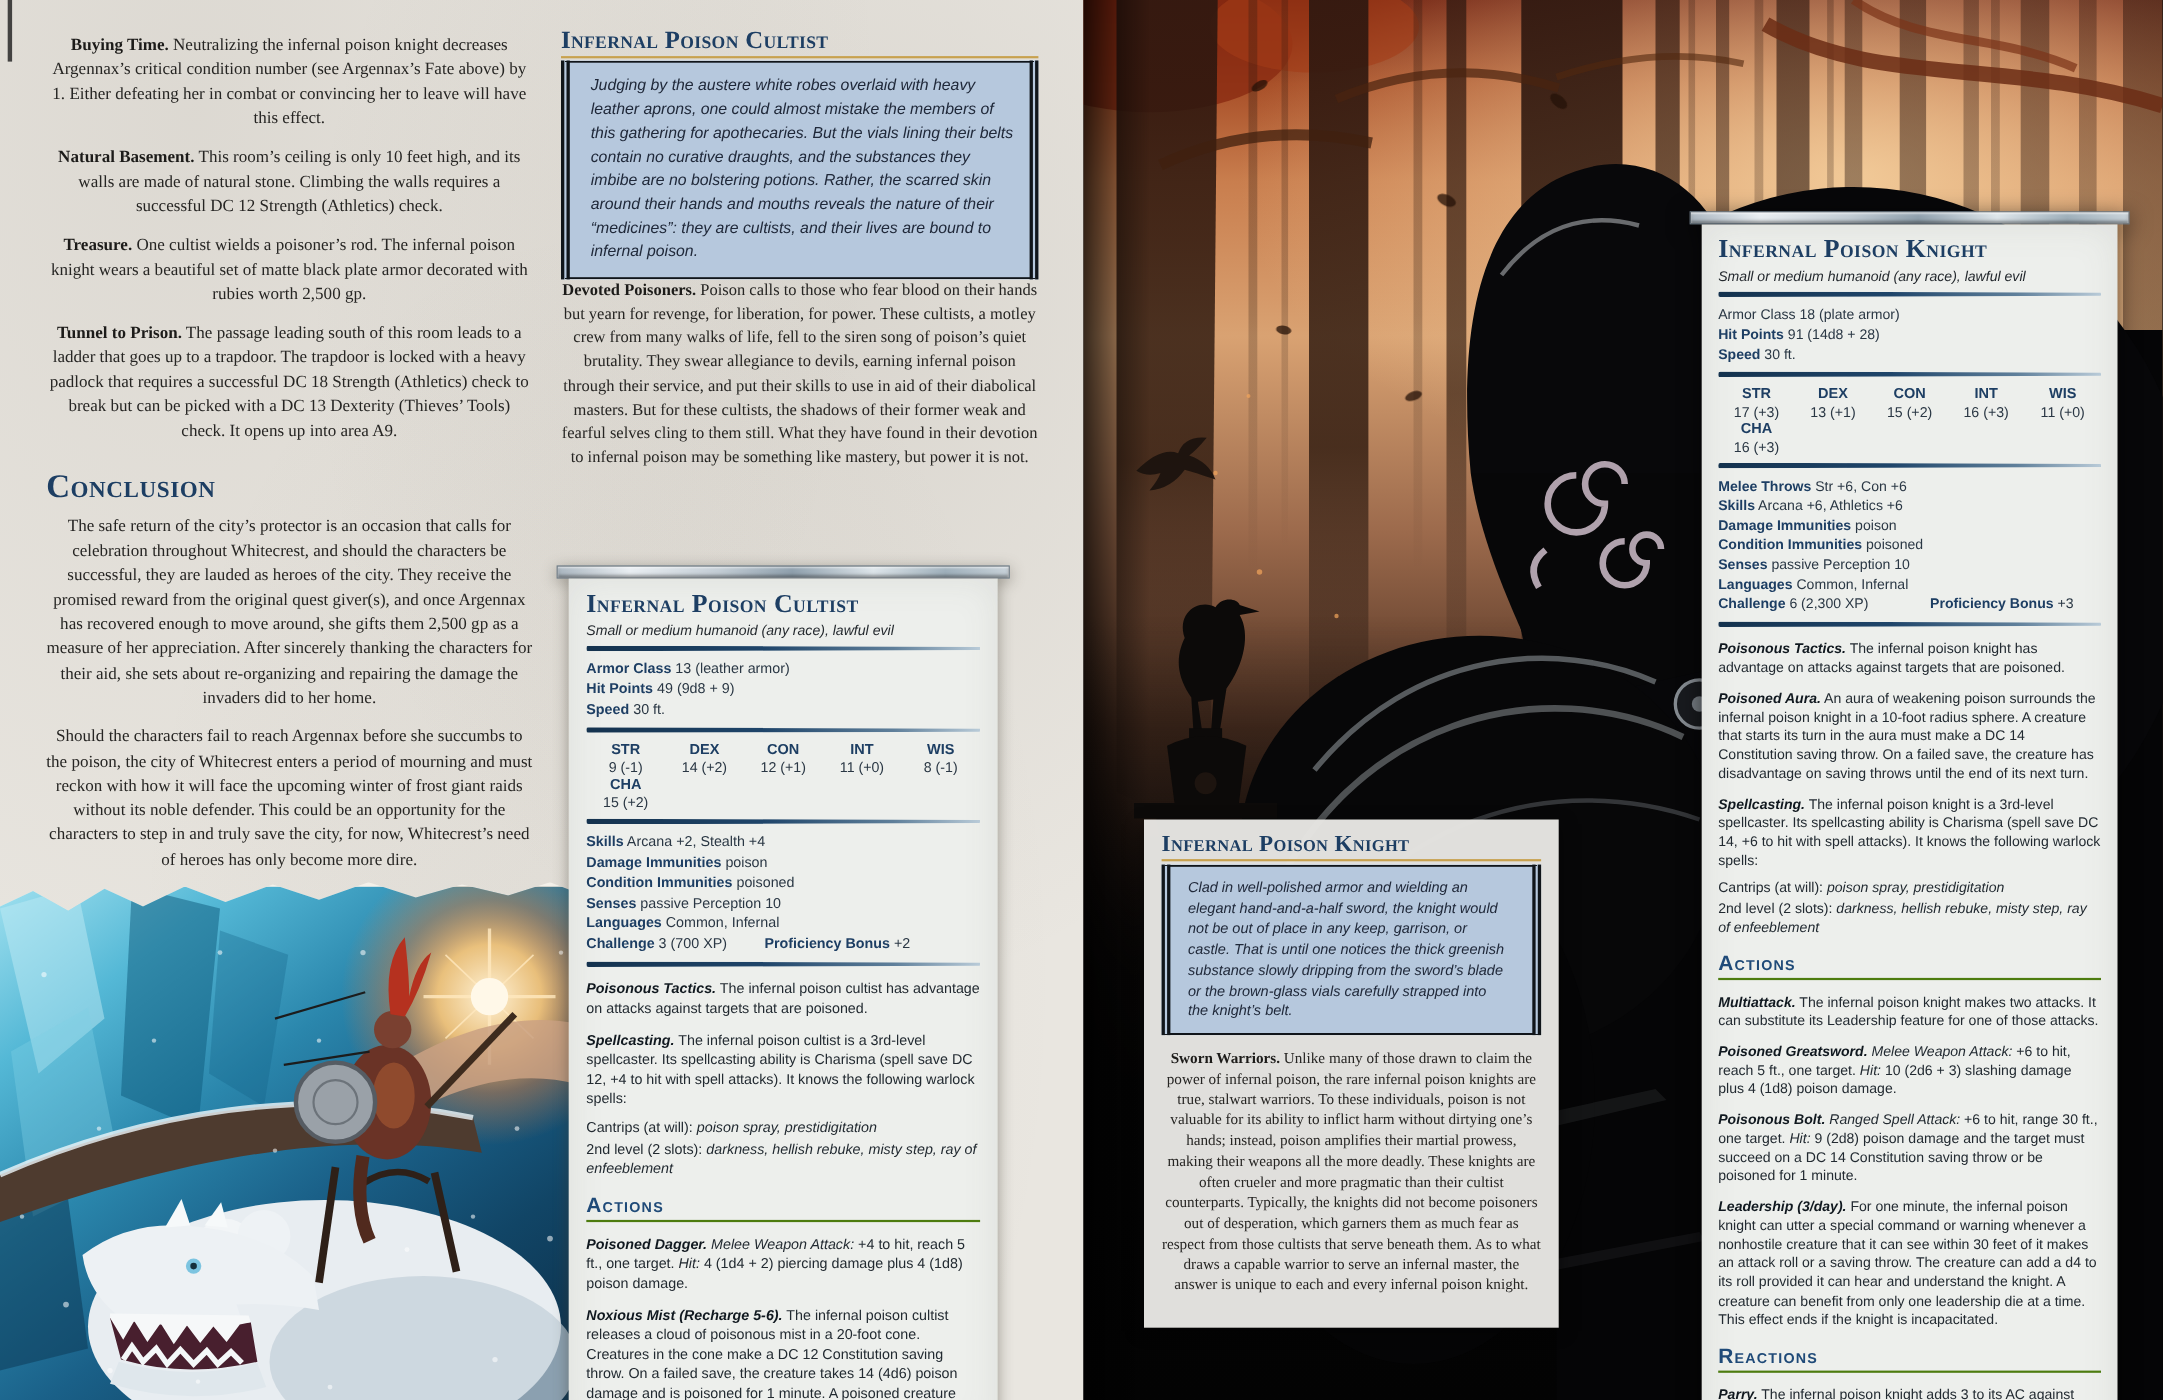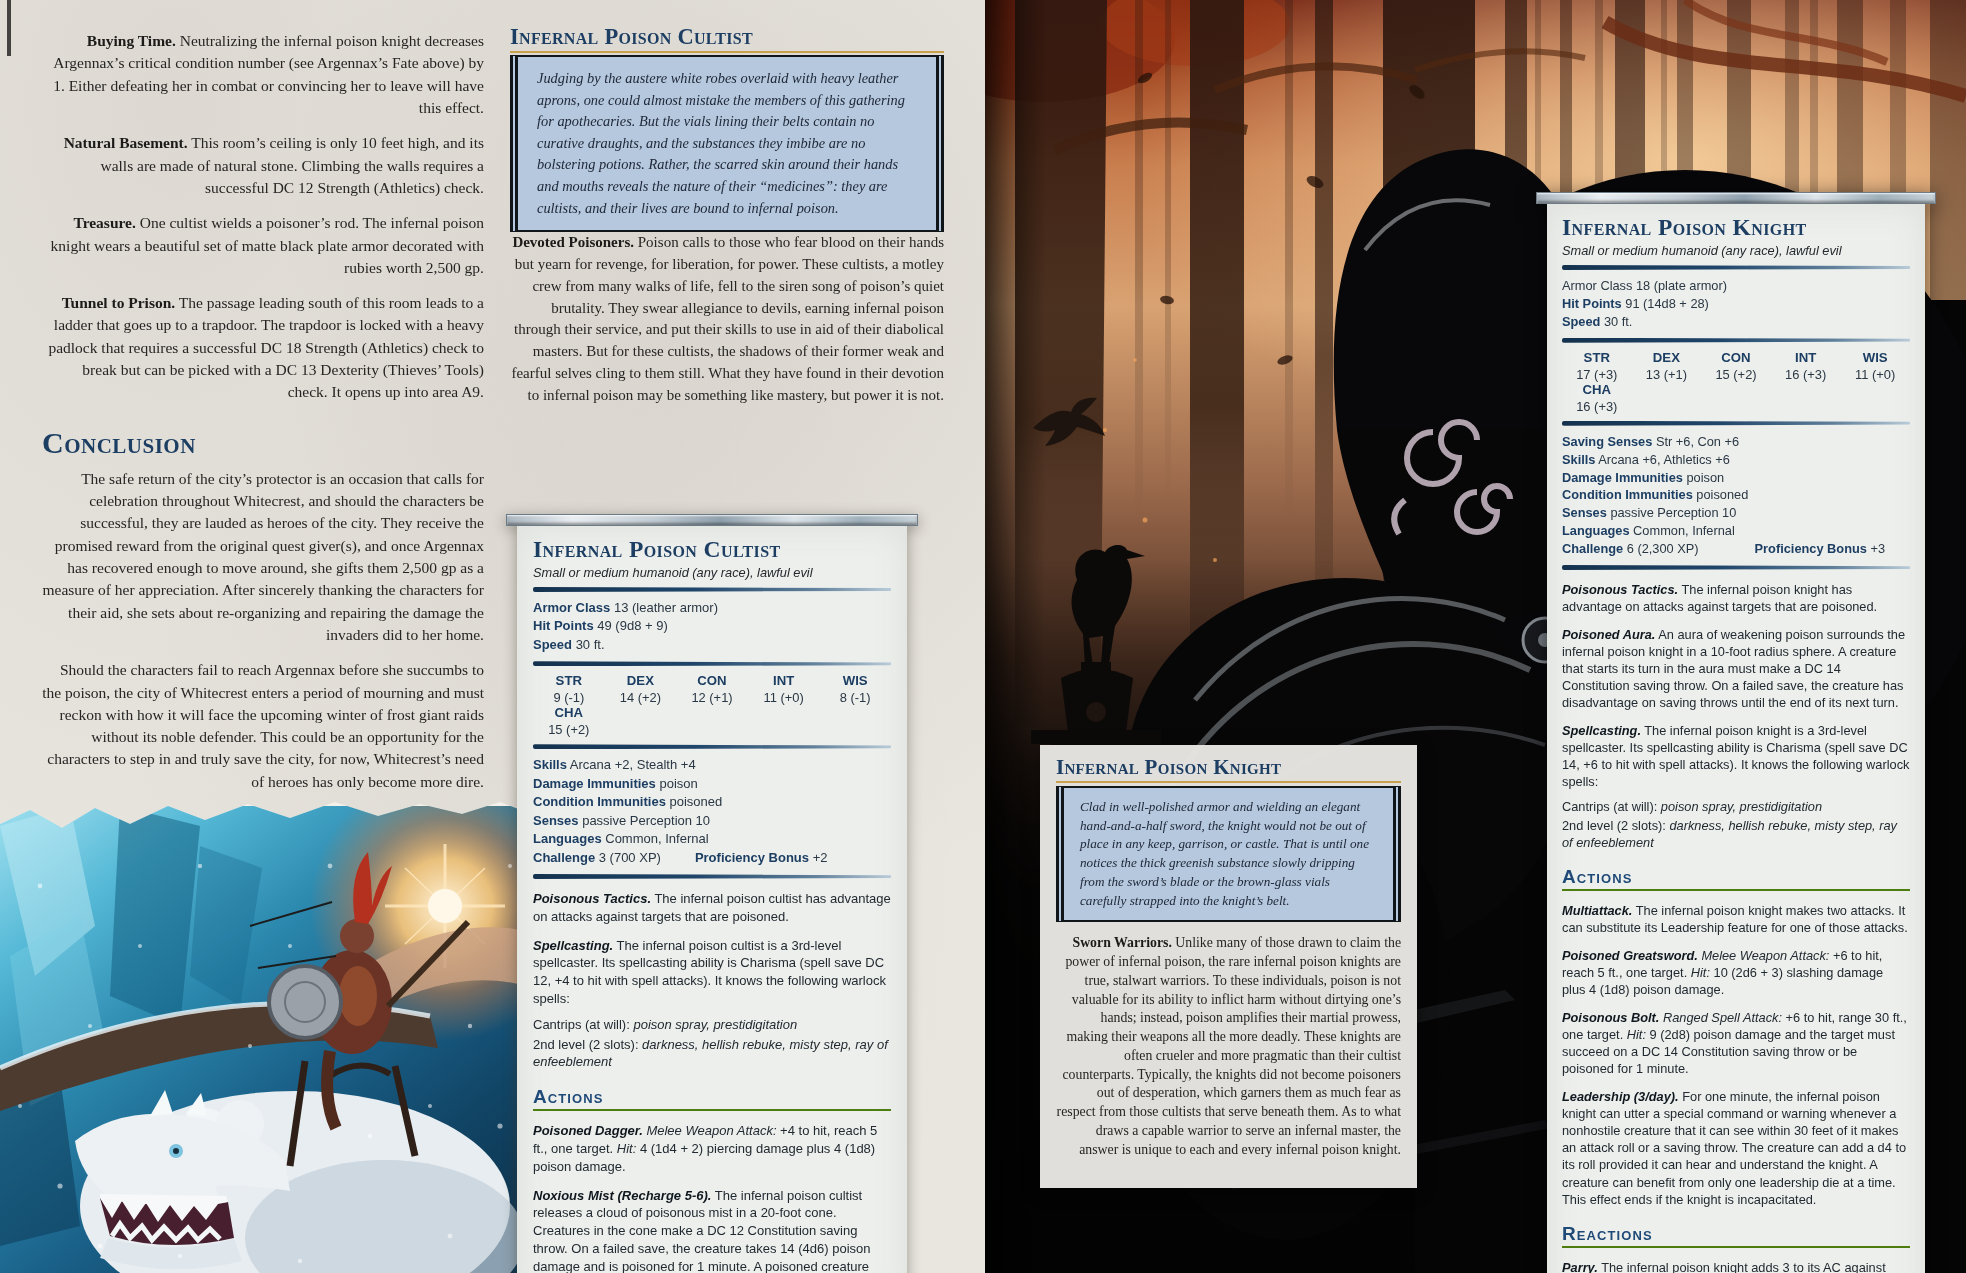--- a/index.html
+++ b/index.html
@@ -9,27 +9,27 @@
   
   .page-left{position:absolute;left:0;top:0;width:985px;height:1273px;
     background:
       radial-gradient(ellipse at 18% 8%, rgba(110,100,85,.10), transparent 55%),
       radial-gradient(ellipse at 78% 22%, rgba(110,100,85,.12), transparent 45%),
       radial-gradient(ellipse at 55% 70%, rgba(110,100,85,.07), transparent 55%),
       #e9e6e0;}
   .corner-mark{position:absolute;left:7px;top:0;width:4px;height:56px;background:#1c1c1c;opacity:.8}
   .col-a{position:absolute;left:42px;top:30px;width:442px;z-index:2}
   .col-b{position:absolute;left:510px;top:24px;width:434px;z-index:2}
-  .serif-p{font-size:15.5px;line-height:1.44;color:#262523;margin-bottom:13px;text-align:right}
+  .serif-p{font-size:15.5px;line-height:1.44;color:#262523;margin-bottom:13px;text-align:center}
   .serif-p .seg-b{font-weight:700;color:#1c1b19}
   .h-major{font-variant:small-caps;font-weight:700;color:#1d3e63;font-size:30px;letter-spacing:.5px;margin:22px 0 8px}
   .h-title{font-variant:small-caps;font-weight:700;color:#1d3e63;font-size:30px;letter-spacing:.3px;white-space:nowrap;margin-bottom:14px}
   .h-sub{font-variant:small-caps;font-weight:700;color:#1d3e63;font-size:22.5px;letter-spacing:.3px;border-bottom:2.5px solid #c8a14e;padding-bottom:1px}
   .quote-box{background:#b6c8dd;border-left:8px double #10151a;border-right:8px double #10151a;border-top:2px solid #10151a;border-bottom:2px solid #10151a;padding:11px 14px 11px 19px;margin-top:2px}
-  .quote-text{font-family:Liberation Serif, serif;font-style:italic;font-size:14.4px;line-height:1.5;color:#20293a}
+  .quote-text{font-family:Liberation Sans, sans-serif;font-style:italic;font-size:14.4px;line-height:1.5;color:#20293a}
   .lore-p{margin-top:0;font-size:15px;line-height:1.45;color:#262523}
   .lore-p .seg-b{font-weight:700;color:#1c1b19}
 
   
   .art-left{position:absolute;left:0;top:798px;width:526px;height:475px;z-index:1;background:#f4f1ea;
     clip-path:polygon(0 26px,30px 12px,62px 30px,95px 10px,130px 26px,168px 8px,205px 22px,248px 6px,290px 20px,335px 4px,378px 18px,420px 6px,462px 16px,500px 4px,526px 14px,526px 475px,0 475px);}
   .art-left svg{position:absolute;left:0;top:8px}
 
   
   .page-right{position:absolute;left:985px;top:0;width:981px;height:1273px;background:#080606;overflow:hidden}
@@ -416,21 +416,21 @@
           <div>
               <div class="ab-n">WIS</div>
               <div class="ab-v">11 (+0)</div>
             </div>
           <div>
               <div class="ab-n">CHA</div>
               <div class="ab-v">16 (+3)</div>
             </div>
         </div>
         <div class="rule"></div>
-        <div class="stat-line"><span class="seg-b">Saving Senses</span><span class="seg-r"> Str +6, Con +6</span></div>
+        <div class="stat-line"><span class="seg-b">Melee Throws</span><span class="seg-r"> Str +6, Con +6</span></div>
         <div class="stat-line"><span class="seg-b">Skills</span><span class="seg-r"> Arcana +6, Athletics +6</span></div>
         <div class="stat-line"><span class="seg-b">Damage Immunities</span><span class="seg-r"> poison</span></div>
         <div class="stat-line"><span class="seg-b">Condition Immunities</span><span class="seg-r"> poisoned</span></div>
         <div class="stat-line"><span class="seg-b">Senses</span><span class="seg-r"> passive Perception 10</span></div>
         <div class="stat-line"><span class="seg-b">Languages</span><span class="seg-r"> Common, Infernal</span></div>
         <div class="stat-line challenge-line"><span class="seg-b">Challenge</span><span class="seg-r"> 6 (2,300 XP)</span><span class="seg-b">Proficiency Bonus</span><span class="seg-r"> +3</span></div>
         <div class="rule"></div>
         <p class="sb-para"><span class="seg-bi">Poisonous Tactics.</span><span class="seg-r"> The infernal poison knight has advantage on attacks against targets that are poisoned.</span></p>
         <p class="sb-para"><span class="seg-bi">Poisoned Aura.</span><span class="seg-r"> An aura of weakening poison surrounds the infernal poison knight in a 10-foot radius sphere. A creature that starts its turn in the aura must make a DC 14 Constitution saving throw. On a failed save, the creature has disadvantage on saving throws until the end of its next turn.</span></p>
         <p class="sb-para"><span class="seg-bi">Spellcasting.</span><span class="seg-r"> The infernal poison knight is a 3rd-level spellcaster. Its spellcasting ability is Charisma (spell save DC 14, +6 to hit with spell attacks). It knows the following warlock spells:</span></p>

